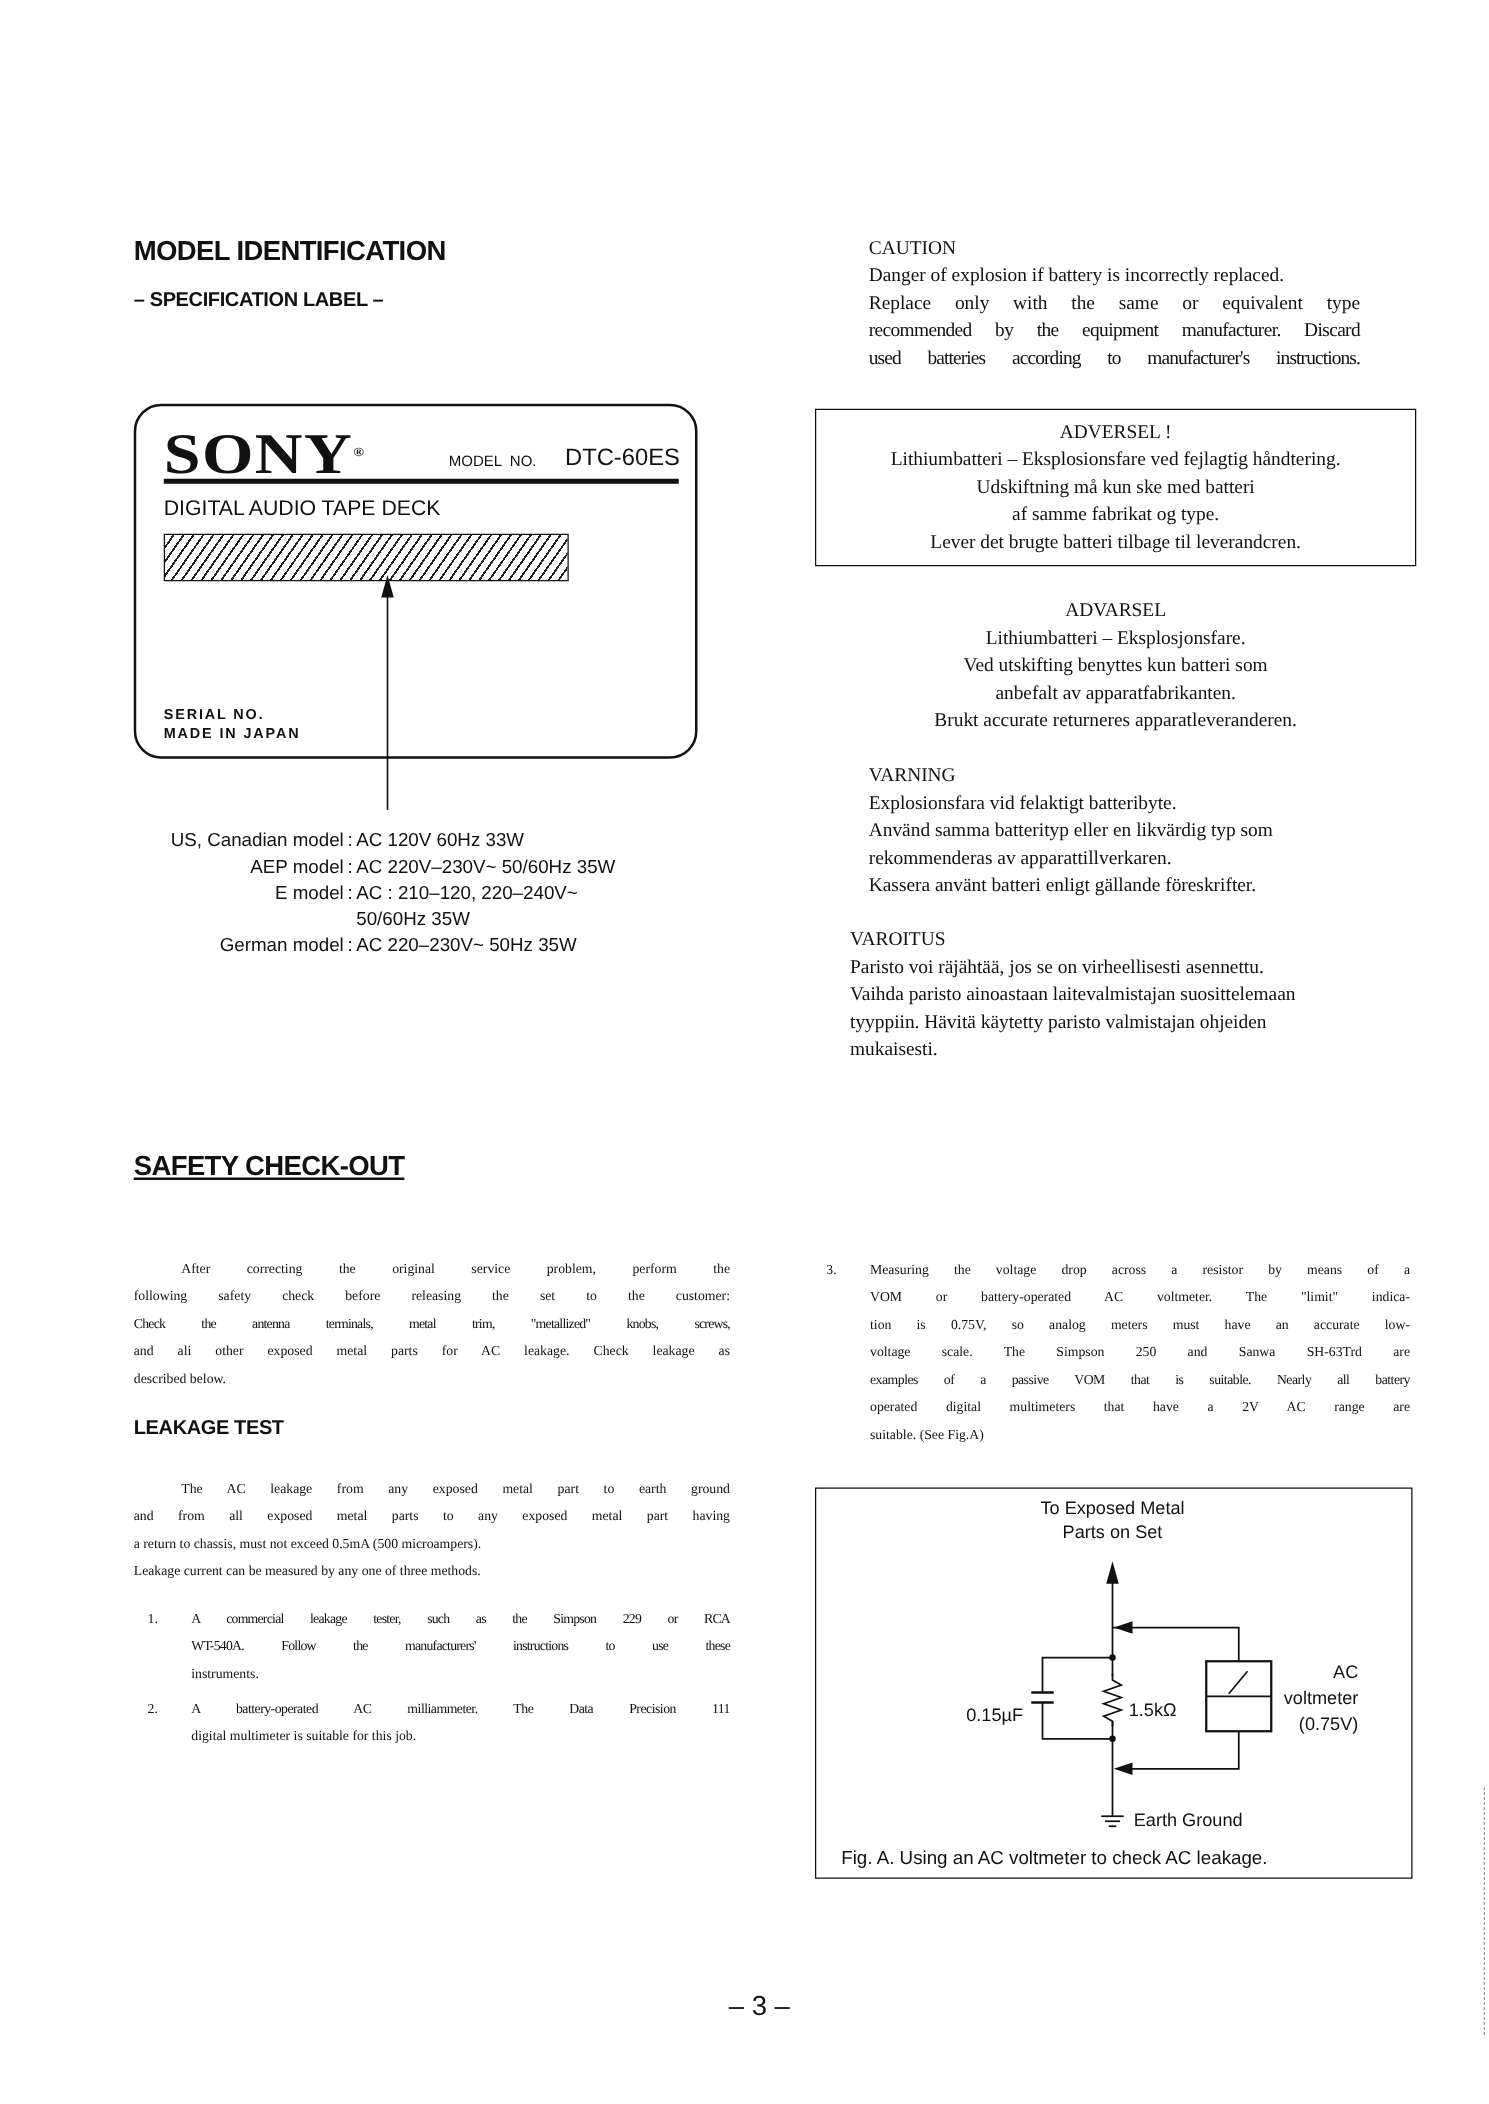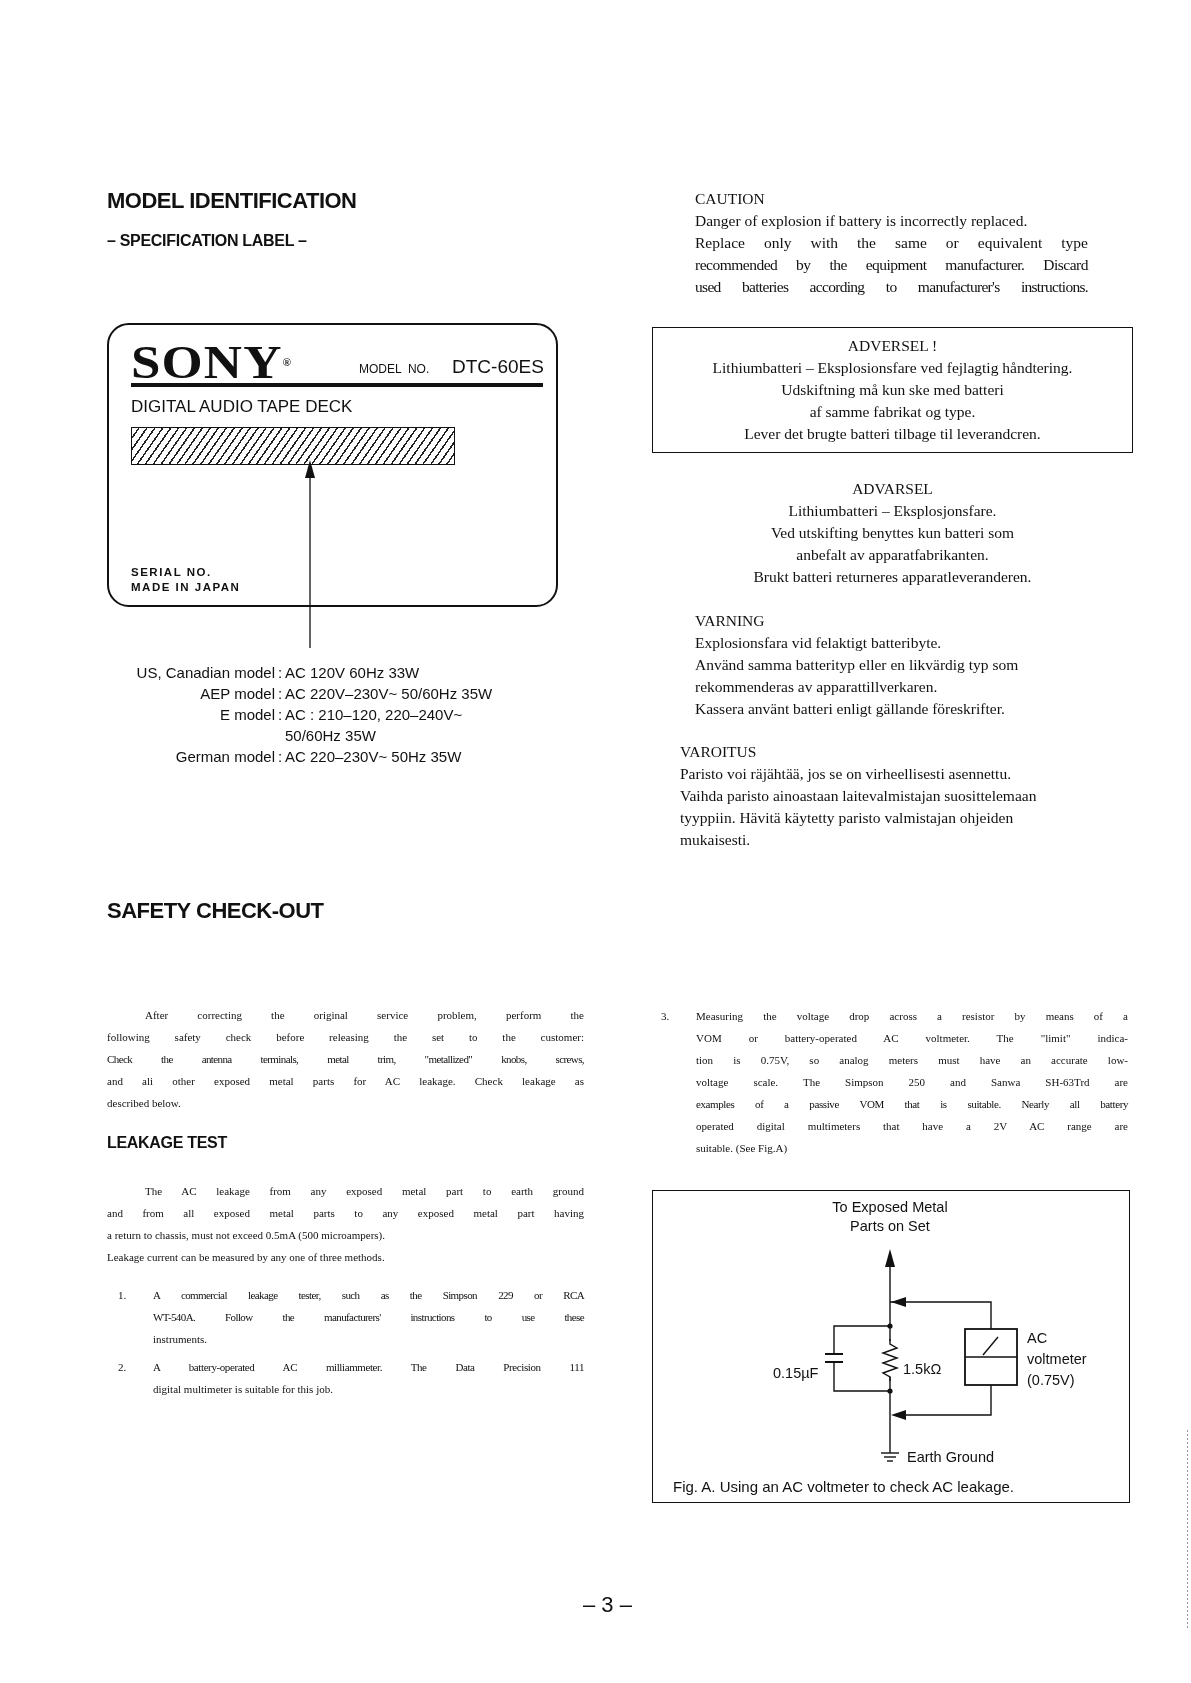--- a/index.html
+++ b/index.html
@@ -119,40 +119,40 @@
   <div>Udskiftning må kun ske med batteri</div>
   <div>af samme fabrikat og type.</div>
   <div>Lever det brugte batteri tilbage til leverandcren.</div>
 </div>
 
 <div class="warn center-lines" style="left:652px; top:478px; width:481px;">
   <div>ADVARSEL</div>
   <div>Lithiumbatteri – Eksplosjonsfare.</div>
   <div>Ved utskifting benyttes kun batteri som</div>
   <div>anbefalt av apparatfabrikanten.</div>
-  <div>Brukt batteri returneres apparatleveranderen.</div>
+  <div>Brukt accurate returneres apparatleveranderen.</div>
 </div>
 
 <div class="warn" style="left:695px; top:610px; width:420px;">
   <div class="title" style="width:393px;">VARNING</div>
   <div>Explosionsfara vid felaktigt batteribyte.</div>
   <div>Använd samma batterityp eller en likvärdig typ som</div>
   <div>rekommenderas av apparattillverkaren.</div>
   <div>Kassera använt batteri enligt gällande föreskrifter.</div>
 </div>
 
 <div class="warn" style="left:680px; top:741px; width:450px;">
   <div class="title" style="width:420px;">VAROITUS</div>
   <div>Paristo voi räjähtää, jos se on virheellisesti asennettu.</div>
   <div>Vaihda paristo ainoastaan laitevalmistajan suosittelemaan</div>
   <div>tyyppiin. Hävitä käytetty paristo valmistajan ohjeiden</div>
   <div>mukaisesti.</div>
 </div>
 
-<div class="abs h1" style="left:107px; top:898px;">SAFETY CHECK-OUT</div>
+<div class="abs h1" style="left:107px; top:920px;text-decoration:underline;">SAFETY CHECK-OUT</div>
 
 <div class="para body" style="left:107px; top:1004px; width:477px;">
   <span class="lline" style="padding-left:38px; width:439px; text-align:justify; text-align-last:justify;">After correcting the original service problem, perform the</span>
   <span class="jline">following safety check before releasing the set to the customer:</span>
   <span class="jline" style="letter-spacing:-0.6px;">Check the antenna terminals, metal trim, "metallized" knobs, screws,</span>
   <span class="jline">and ali other exposed metal parts for AC leakage.  Check leakage as</span>
   <span class="lline">described below.</span>
 </div>
 
 <div class="abs h2" style="left:107px; top:1134px;">LEAKAGE TEST</div>
@@ -222,21 +222,21 @@
     <circle cx="237" cy="135" r="2.6" fill="#111"></circle>
     <circle cx="237" cy="200" r="2.6" fill="#111"></circle>
 
     <polygon points="237,58 232,76 242,76" fill="#111"></polygon>
     <polygon points="238,111 253,106 253,116" fill="#111"></polygon>
     <polygon points="238,224 253,219 253,229" fill="#111"></polygon>
   </svg>
 
   <div class="abs fig-text" style="left:120px; top:174px;">0.15µF</div>
   <div class="abs fig-text" style="left:250px; top:170px;">1.5kΩ</div>
-  <div class="abs fig-text" style="left:374px; top:137px; line-height:21px;">
+  <div class="abs fig-text" style="left:374px; top:137px; line-height:21px;text-align:right;">
     <div>AC</div>
     <div>voltmeter</div>
     <div>(0.75V)</div>
   </div>
   <div class="abs fig-text" style="left:254px; top:258px;">Earth Ground</div>
   <div class="fig-caption">Fig. A. Using an AC voltmeter to check AC leakage.</div>
 </div>
 
 <div class="page-num">– 3 –</div>
 <div class="scan-edge"></div>

